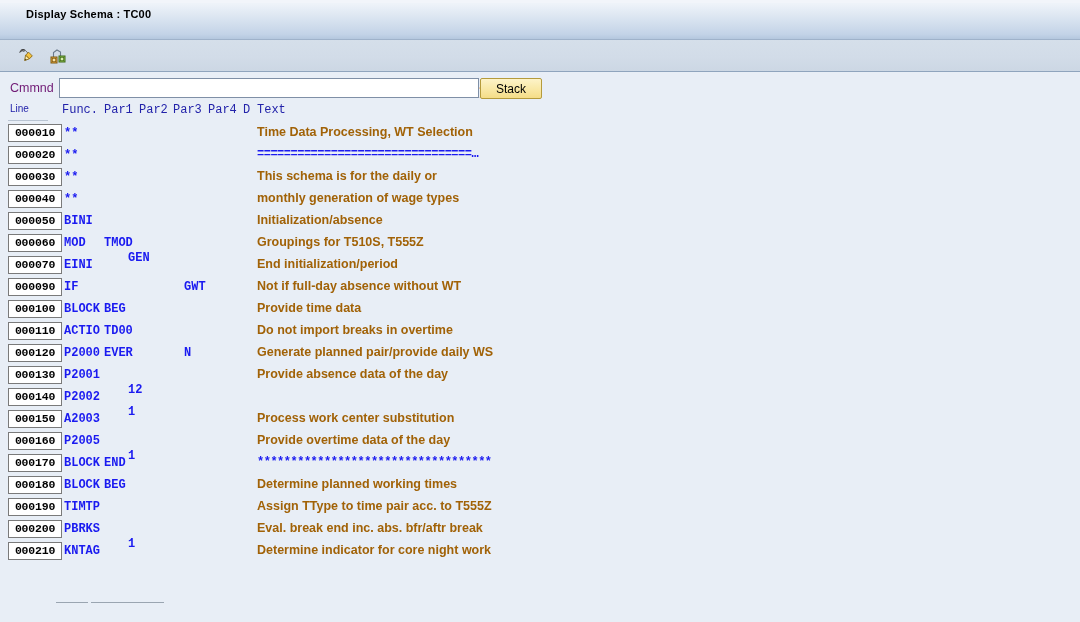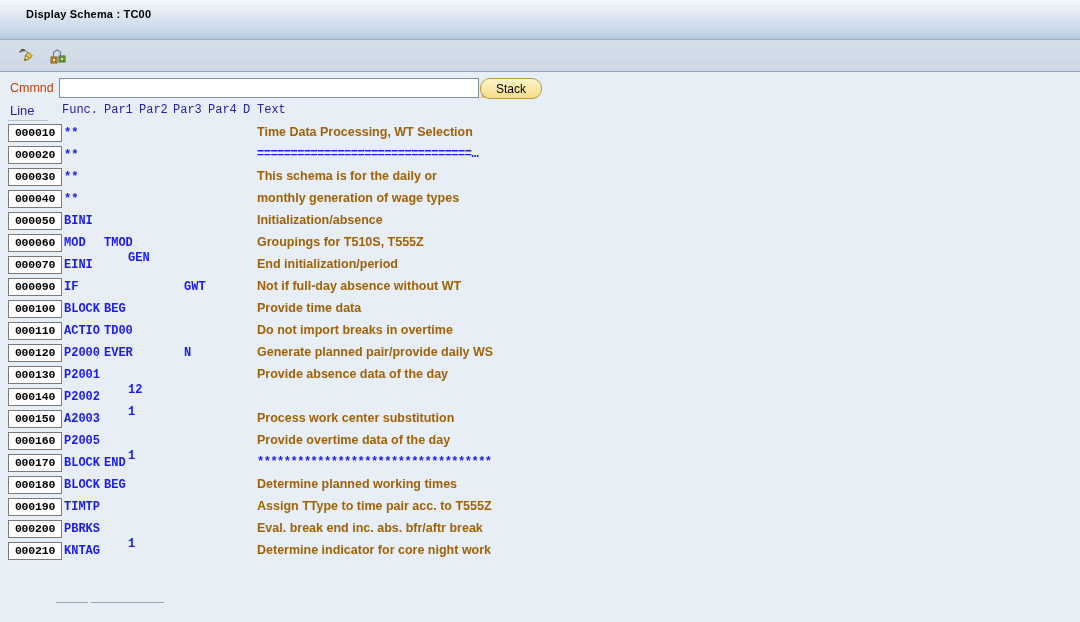--- a/index.html
+++ b/index.html
@@ -93,21 +93,21 @@
     position: absolute;
     left: 0; top: 77px;
     width: 1080px;
     height: 25px;
   }
   .cmd-label {
     position: absolute;
     left: 10px;
     top: 4px;
     font-size: 12.5px;
-    color: #c2410c;
+    color: #701a75;
     font-family: "Liberation Sans", sans-serif;
   }
   .cmd-input {
     position: absolute;
     left: 59px;
     top: 1px;
     width: 420px;
     height: 20px;
     background: #ffffff;
     border: 1px solid #7f8fa6;
@@ -119,21 +119,21 @@
     outline: none;
   }
   .stack-btn {
     position: absolute;
     left: 480px;
     top: 1px;
     width: 62px;
     height: 21px;
     background: linear-gradient(to bottom, #fdf3c8 0%, #f9e9a8 50%, #f5dd87 100%);
     border: 1px solid #b59b3c;
-    border-radius: 10px;
+    border-radius: 2px;
     box-sizing: border-box;
     font-size: 12px;
     color: #000000;
     display: flex;
     align-items: center;
     justify-content: center;
     cursor: pointer;
   }
 
   
@@ -144,21 +144,21 @@
     height: 16px;
     font-family: "Liberation Mono", "DejaVu Sans Mono", monospace;
     font-size: 12px;
     color: #2222aa;
   }
   .col-head span {
     position: absolute;
     top: 0;
     white-space: nowrap;
   }
-  .ch-line  { left: 10px;  font-family: "Liberation Sans", sans-serif; font-size: 13px; }
+  .ch-line  { left: 10px;  font-family: "Liberation Sans", sans-serif; font-size: 10px; }
   .ch-func  { left: 62px; }
   .ch-par1  { left: 104px; }
   .ch-par2  { left: 139px; }
   .ch-par3  { left: 173px; }
   .ch-par4  { left: 208px; }
   .ch-d     { left: 243px; }
   .ch-text  { left: 257px; }
 
   .head-underline {
     position: absolute;

